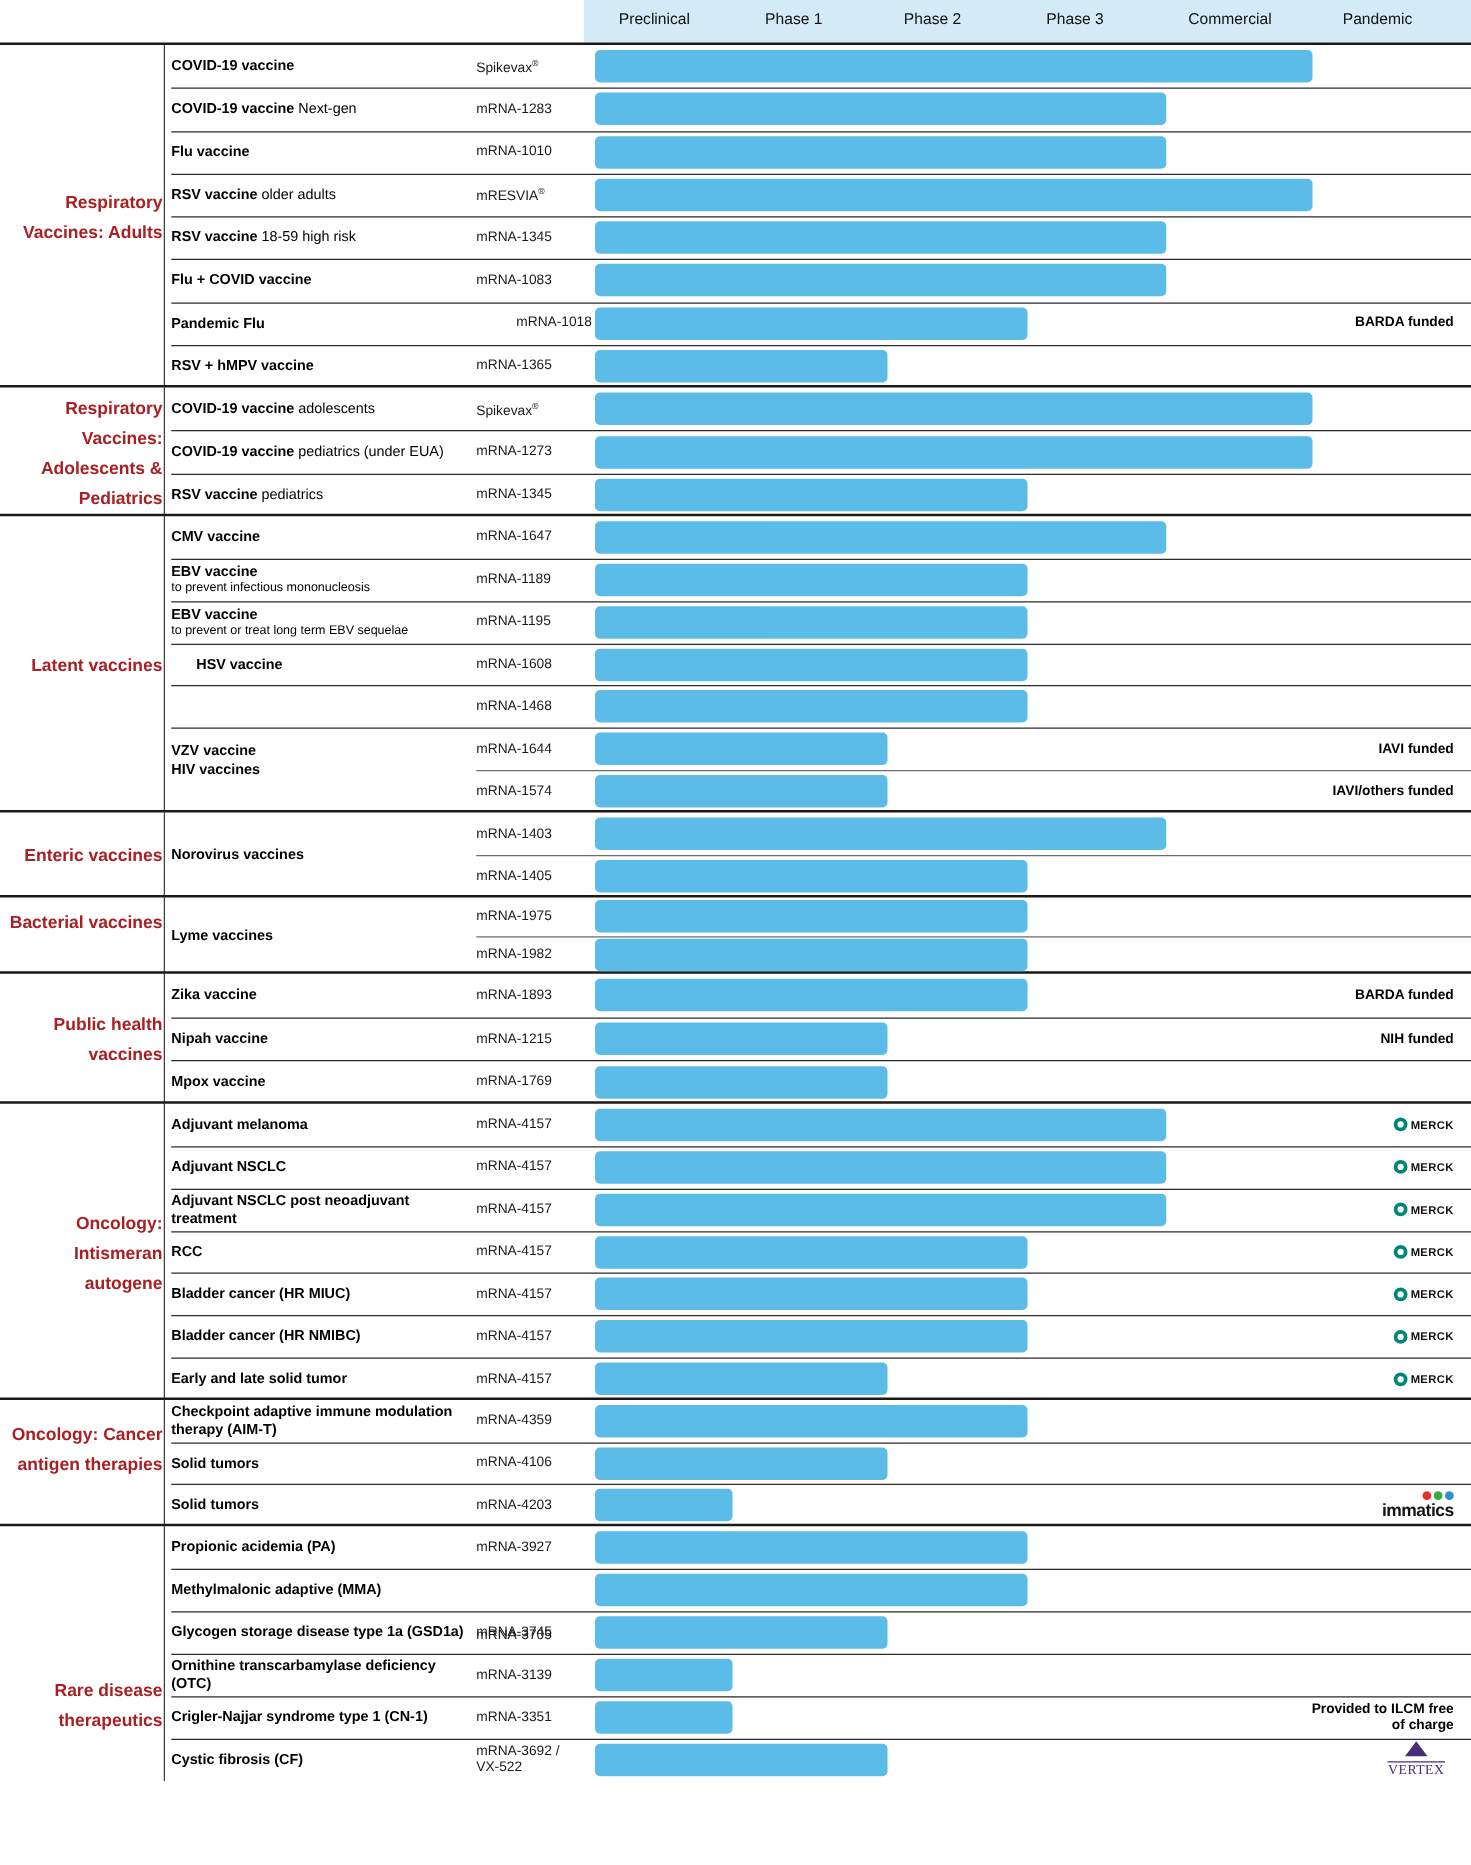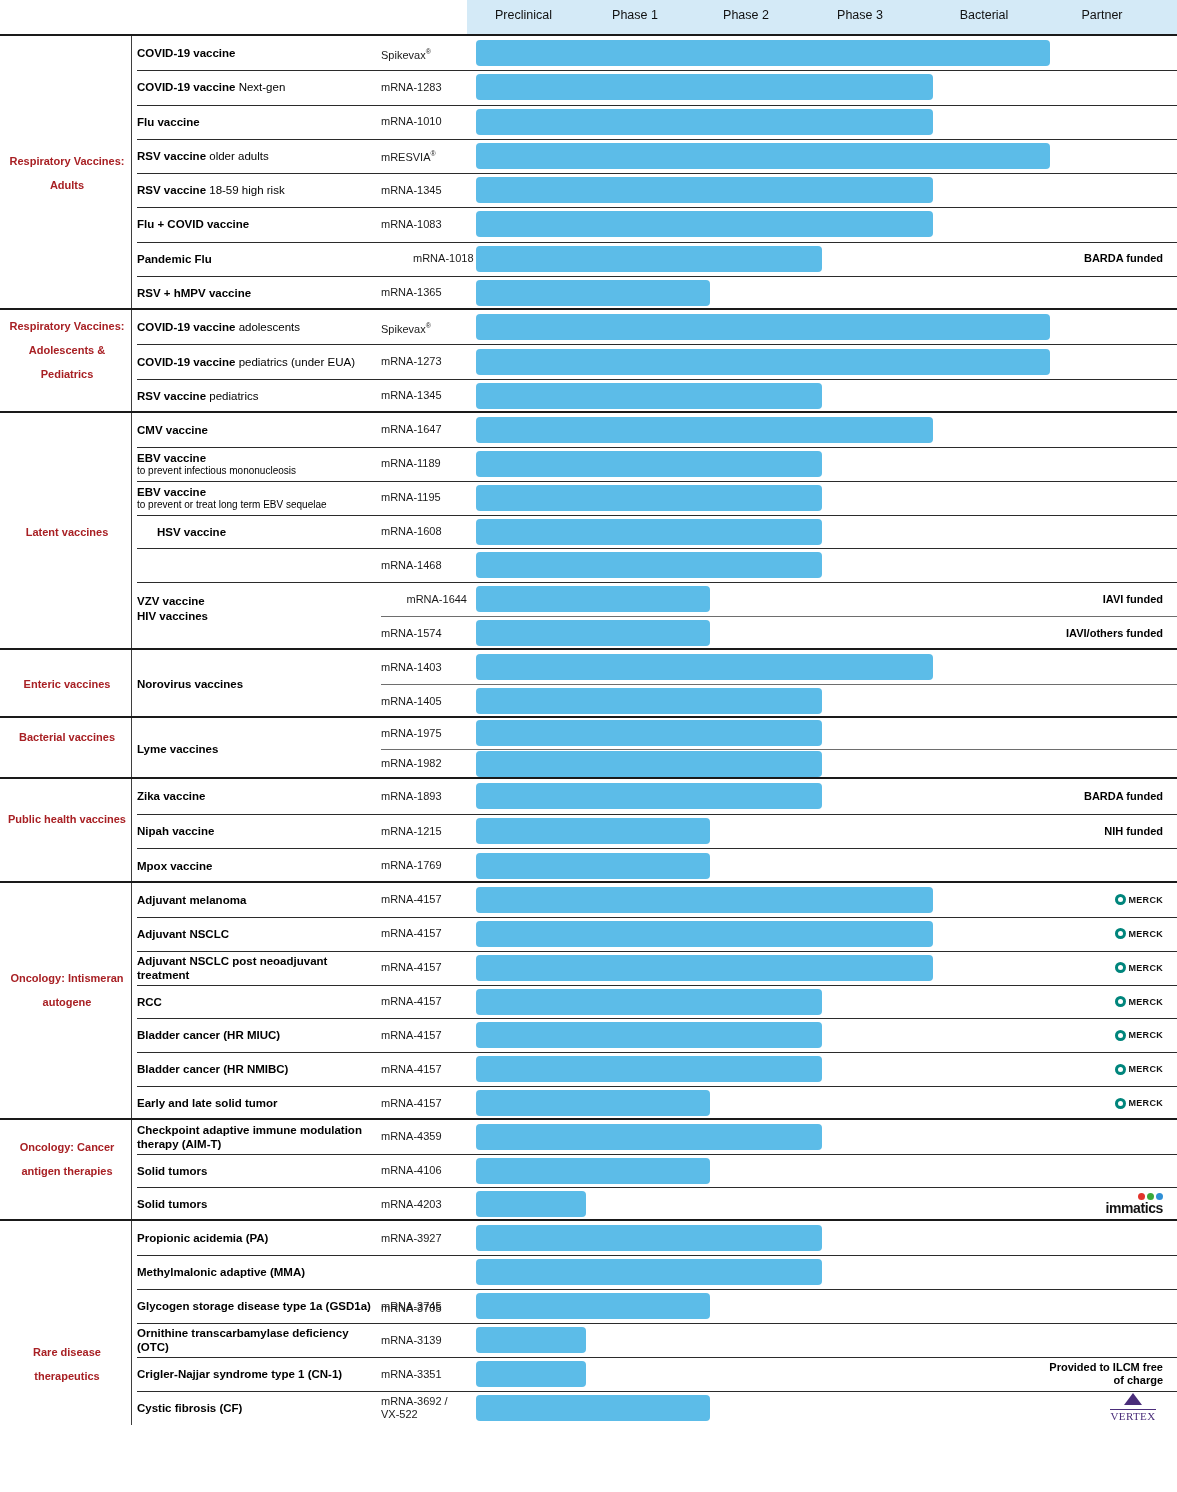--- a/index.html
+++ b/index.html
@@ -25,22 +25,22 @@
 
   
   .vline{position:absolute;width:1px;background:#3f3f3f;}
   .sect-rule{position:absolute;left:0;width:1177px;height:2px;background:#1a1a1a;}
   .row-rule{position:absolute;height:1px;background:#6e6e6e;}
   .row-rule.dark{background:#2b2b2b;}
 
   
   .sect-label{
     position:absolute;left:4px;width:126px;
-    color:#a82024;font-weight:bold;font-size:11px;line-height:24px;
-    text-align:center;
+    color:#a82024;font-weight:bold;font-size:14px;line-height:24px;
+    text-align:right;
   }
 
   
   .prog-name{
     position:absolute;left:137px;width:238px;
     font-size:11.5px;font-weight:bold;color:#000;line-height:14px;
   }
   .prog-name .sub{font-weight:normal;font-size:10px;display:block;line-height:12px;}
   .prog-name .light{font-weight:normal;}
   .prog-code{
@@ -93,22 +93,22 @@
 </head>
 <body>
 
 <div id="chart">
   <div class="header-band"></div>
   <div id="header-cells">
       <div class="header-cell" style="left: 476px; width: 95px;">Preclinical</div>
       <div class="header-cell" style="left: 595px; width: 80px;">Phase 1</div>
       <div class="header-cell" style="left: 706px; width: 80px;">Phase 2</div>
       <div class="header-cell" style="left: 820px; width: 80px;">Phase 3</div>
-      <div class="header-cell" style="left: 934px; width: 100px;">Bacterial</div>
-      <div class="header-cell" style="left: 1062px; width: 80px;">Partner</div>
+      <div class="header-cell" style="left: 934px; width: 100px;">Commercial</div>
+      <div class="header-cell" style="left: 1062px; width: 80px;">Pandemic</div>
     </div>
   <div id="rules">
       <div class="sect-rule" style="top: 34px;"></div>
       <div class="vline" style="left: 131px; top: 36px; height: 274px;"></div>
       <div class="row-rule dark" style="top: 70px; left: 137px; width: 1040px;"></div>
       <div class="row-rule dark" style="top: 105px; left: 137px; width: 1040px;"></div>
       <div class="row-rule dark" style="top: 139px; left: 137px; width: 1040px;"></div>
       <div class="row-rule dark" style="top: 173px; left: 137px; width: 1040px;"></div>
       <div class="row-rule dark" style="top: 207px; left: 137px; width: 1040px;"></div>
       <div class="row-rule dark" style="top: 242px; left: 137px; width: 1040px;"></div>
@@ -203,21 +203,21 @@
       <div class="prog-name" style="top: 484.643px;"><span>EBV vaccine</span><span class="sub">to prevent or treat long term EBV sequelae</span></div>
       <div class="prog-code" style="top: 491.143px;"><span>mRNA-1195</span></div>
       <div class="bar" title="Phase 2" style="width: 346px; top: 484.643px;"></div>
       <div class="prog-name" style="top: 524.5px; padding-left: 20px;"><span>HSV vaccine</span></div>
       <div class="prog-code" style="top: 525px;"><span>mRNA-1608</span></div>
       <div class="bar" title="Phase 2" style="width: 346px; top: 518.5px;"></div>
       <div class="prog-name" style="top: 558.357px; margin-top: 36px;"><span>VZV vaccine</span></div>
       <div class="prog-code" style="top: 558.857px;"><span>mRNA-1468</span></div>
       <div class="bar" title="Phase 2" style="width: 346px; top: 552.357px;"></div>
       <div class="prog-name" style="top: 609.143px;"><span>HIV vaccines</span></div>
-      <div class="prog-code" style="top: 592.714px; text-align: right;"><span>mRNA-1644</span></div>
+      <div class="prog-code" style="top: 592.714px;"><span>mRNA-1644</span></div>
       <div class="bar" title="Phase 1" style="width: 234px; top: 586.214px;"></div>
       <div class="partner-text" style="top: 592.714px;">IAVI funded</div>
       <div class="prog-code" style="top: 626.571px;"><span>mRNA-1574</span></div>
       <div class="bar" title="Phase 1" style="width: 234px; top: 620.071px;"></div>
       <div class="partner-text" style="top: 626.571px;">IAVI/others funded</div>
       <div class="sect-label" style="top: 672px;">Enteric vaccines</div>
       <div class="prog-name" style="top: 677px;"><span>Norovirus vaccines</span></div>
       <div class="prog-code" style="top: 660.5px;"><span>mRNA-1403</span></div>
       <div class="bar" title="Phase 3" style="width: 457px; top: 654px;"></div>
       <div class="prog-code" style="top: 694.5px;"><span>mRNA-1405</span></div>

